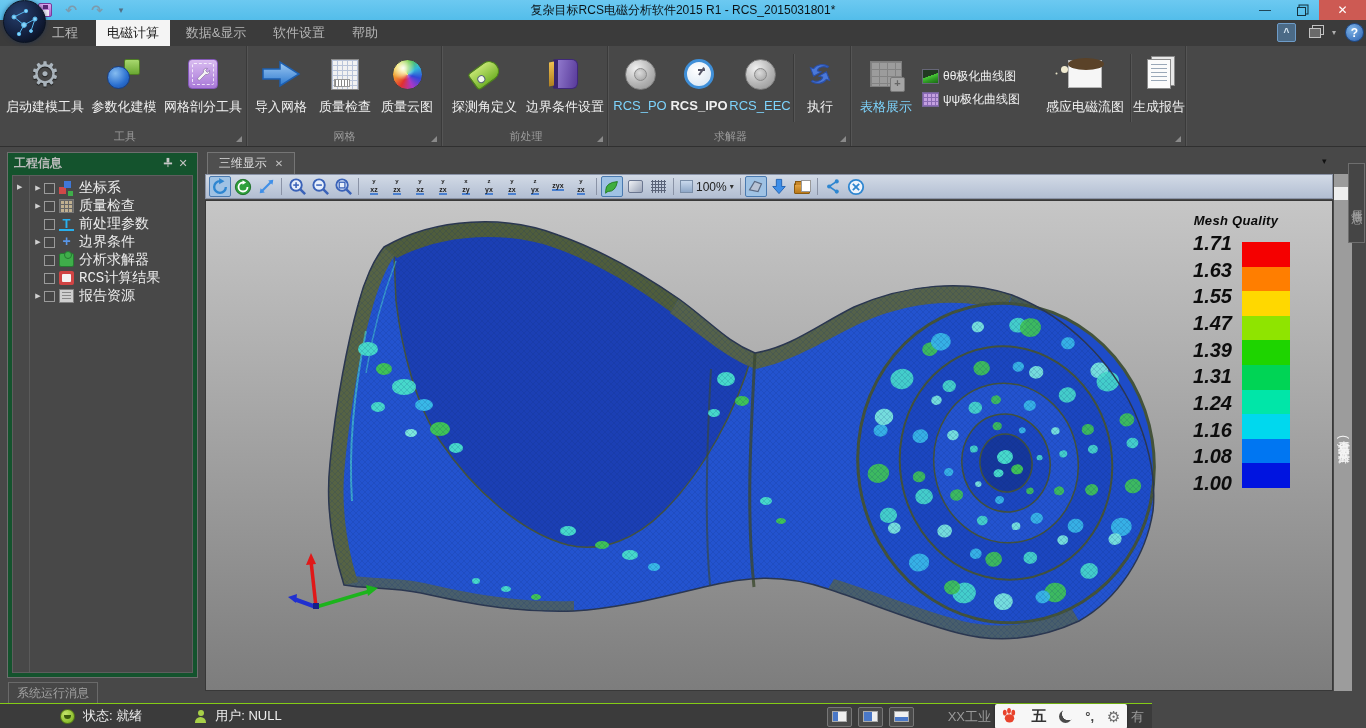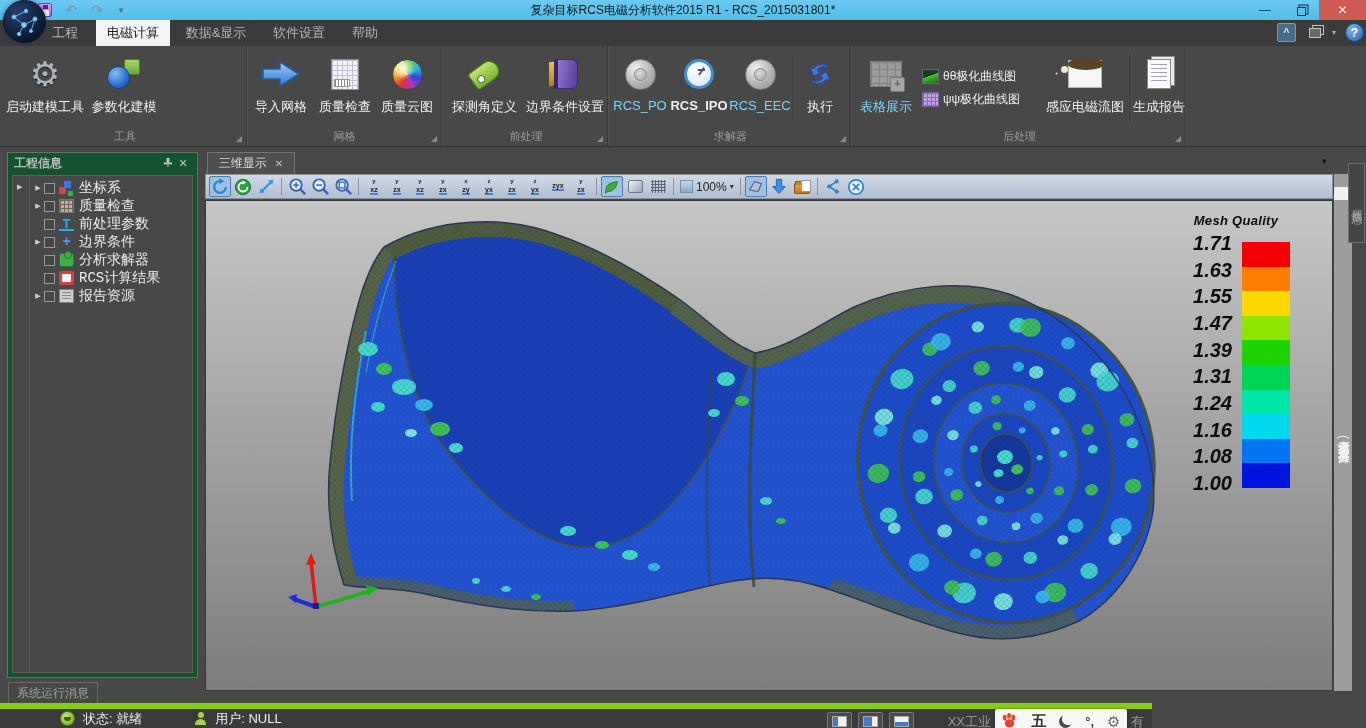--- a/index.html
+++ b/index.html
@@ -218,21 +218,21 @@
     font-size:12px; writing-mode:vertical-rl; text-align:center; letter-spacing:1px; }
   #prop-tab { position:absolute; left:1348px; top:163px; width:17px; height:80px; border:1px solid #6e6e6e;
     background:#454545; color:#9e9e9e; font-size:11px; writing-mode:vertical-rl;
     display:flex; align-items:center; justify-content:center; letter-spacing:1px; }
 
   
   #msg-tab { position:absolute; left:8px; top:682px; width:90px; height:21px; background:#474747;
     border:1px solid #6a6a6a; border-bottom:none; color:#a2a2a2; font-size:12px;
     display:flex; align-items:center; justify-content:center; }
   #statusbar { position:absolute; left:0; top:703px; width:1152px; height:25px; background:#3b3b3b;
-    border-top:6px solid #84cc16; display:flex; align-items:center; }
+    border-top:1px solid #84cc16; display:flex; align-items:center; }
   #sb-dot { width:15px; height:15px; border-radius:50%; margin-left:60px;
     background:radial-gradient(circle at 35% 30%, #c4e46a, #8cbe2e 70%, #6a9a1e); border:1px solid #567a14;
     position:relative; }
   #sb-dot::after { content:""; position:absolute; left:3px; top:5px; width:7px; height:4px;
     border-radius:0 0 6px 6px; background:#3a5a0e; }
   .sb-text { color:#efefef; font-size:13px; margin-left:8px; }
   #sb-user { width:13px; height:13px; margin-left:52px; position:relative; }
   #sb-user::before { content:""; position:absolute; left:3.5px; top:0; width:6px; height:6px;
     border-radius:50%; background:#a8d048; }
   #sb-user::after { content:""; position:absolute; left:1px; bottom:0; width:11px; height:6px;
@@ -315,20 +315,30 @@
       </div>
       <div class="rbtn" style="width:76px">
         <div class="ric">
             <span class="ic-shapes">
               <span class="sq"></span>
               <span class="ci"></span>
             </span>
           </div>
         <div class="rlb">参数化建模</div>
       </div>
+      <div class="rbtn" style="width:82px">
+        <div class="ric">
+            <span class="ic-meshtool">
+          <svg width="16" height="16" viewBox="0 0 16 16">
+                <path d="M12.5 2.5a3 3 0 0 0-4 3.8L3.2 11.6a1.5 1.5 0 1 0 2.1 2.1L10.6 8.4a3 3 0 0 0 3.8-4l-2 2-1.8-1.8z" fill="#f4f4f4" stroke="#7a5a9a" stroke-width=".6"></path>
+              </svg>
+        </span>
+          </div>
+        <div class="rlb">网格剖分工具</div>
+      </div>
     </div>
     <div class="rg-label">工具</div>
     <div class="rg-corner"></div>
   </div>
 
   <div class="rgroup" style="left:248px;width:194px">
     <div class="rg-body">
       <div class="rbtn" style="width:66px">
         <div class="ric">
           <svg width="42" height="30" viewBox="0 0 42 30">
@@ -439,21 +449,20 @@
         <div class="rlb">感应电磁流图</div>
       </div>
       <div class="rsep"></div>
       <div class="rbtn" style="width:52px">
         <div class="ric">
             <span class="ic-report"></span>
           </div>
         <div class="rlb">生成报告</div>
       </div>
     </div>
-    <div class="rg-label">后处理</div>
     <div class="rg-corner"></div>
   </div>
 </div>
 
 <div id="left-panel">
   <div id="lp-header">
     <span>工程信息</span>
     <span class="sp"></span>
     <span class="lp-hico">
       <svg width="11" height="11" viewBox="0 0 12 12">

